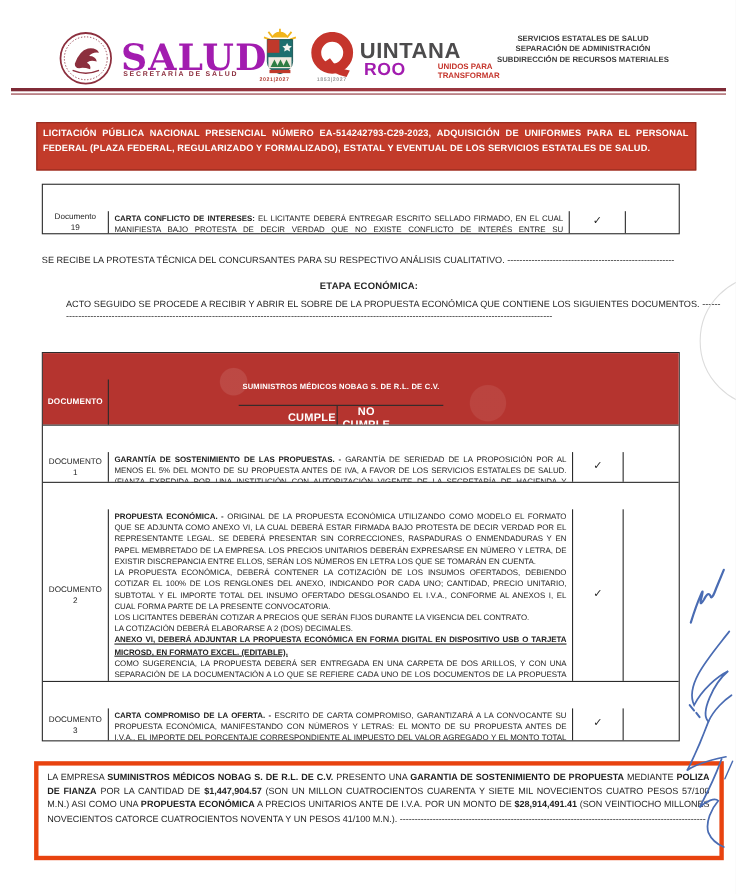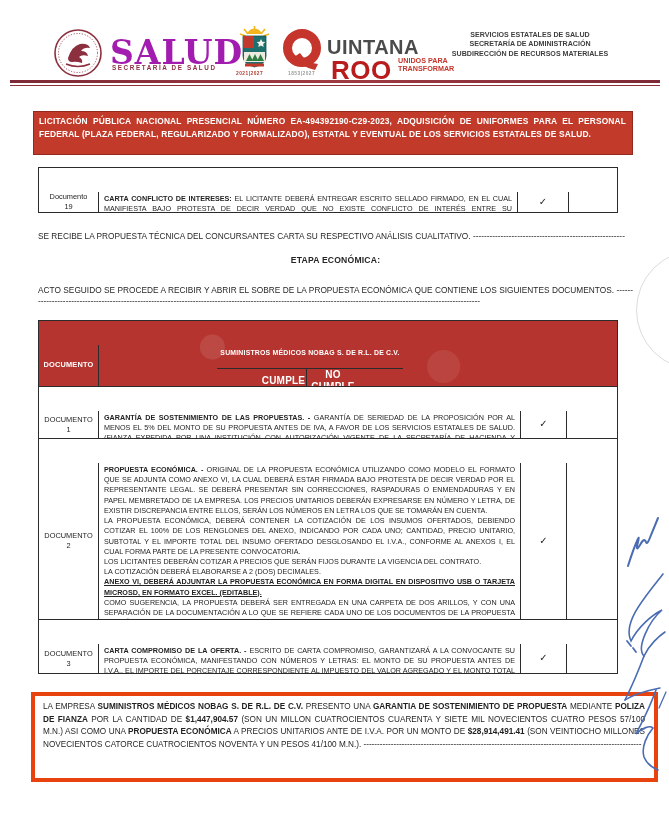--- a/index.html
+++ b/index.html
@@ -13,21 +13,21 @@
 
   
   .seal-salud { left:50px; top:28px; width:56px; height:50px; }
   .salud-word { left:110px; top:33px; font-family:"DejaVu Serif", serif; font-weight:700;
                 font-size:33px; letter-spacing:1px; color:#a21caf; }
   .salud-sub  { left:112px; top:64px; font-size:6.3px; letter-spacing:1.6px; font-weight:700; color:#8c2f3e; }
   .qroo-shield { left:237px; top:26px; width:35px; height:44px; }
   .qroo-years-left { left:236px; top:71px; font-size:4.8px; font-weight:700; color:#b03a30; letter-spacing:.5px; }
   .qroo-q { left:281px; top:29px; width:48px; height:46px; }
   .qroo-word1 { left:327px; top:36px; font-size:20px; font-weight:800; color:#4c4b4c; letter-spacing:.5px; }
-  .qroo-word2 { left:331px; top:55px; font-size:26px; font-weight:800; color:#b91c1c; letter-spacing:.5px; }
+  .qroo-word2 { left:331px; top:55px; font-size:16px; font-weight:800; color:#a21caf; letter-spacing:.5px; }
   .qroo-years-right { left:288px; top:71px; font-size:4.8px; font-weight:700; color:#9a9a9a; letter-spacing:.5px; }
   .qroo-tagline { left:398px; top:57px; font-size:7.2px; font-weight:700; color:#c5352c; line-height:1.15; }
   .dept-block { right:9px; top:31px; width:260px; text-align:center;
                 font-size:7.1px; font-weight:700; color:#3f3f3f; line-height:1.33; }
   .rule1 { left:10px; top:80px; width:650px; height:2.6px;
            background:linear-gradient(90deg,#7e2a36,#a03a42,#7e2a36); }
   .rule2 { left:10px; top:85px; width:650px; height:1.4px; background:#8e3038; }
 
   
   .doc-title { left:0; top:93px; width:669px; text-align:center; font-size:11.4px; font-weight:700;
@@ -45,21 +45,21 @@
   .cid { display:flex; flex-direction:column; align-items:center; justify-content:center;
          text-align:center; font-size:7.4px; line-height:1.35; }
   .cchk { display:flex; align-items:center; justify-content:center; font-size:10px; color:#1f1f1f; text-align:center; }
 
   .doc19-tbl { left:38px; top:167px; width:580px; }
   .doc19-row { grid-template-columns:60px 419px 51px 50px; height:44px; }
 
   .para { left:38px; top:0; width:595px; font-size:8.3px; color:#262626; line-height:1.38; text-align:justify; }
   .p-recibe { top:231px; height:12px; white-space:nowrap; overflow:hidden; }
   .p-etapa  { top:255px; text-align:center; font-weight:700; font-size:8.6px; letter-spacing:.2px; }
-  .p-acto   { top:285px; height:24px; overflow:hidden; }
+  .p-acto   { top:271px; height:24px; overflow:hidden;margin-left:22px; }
 
   .main-tbl { left:38px; top:320px; width:580px; }
   .mt-head { grid-template-columns:60px 422px 98px; height:65px;
              background:#b5342f;
              background-image:radial-gradient(circle at 30% 40%, rgba(255,255,255,.10) 0 12px, transparent 13px),
                               radial-gradient(circle at 70% 70%, rgba(255,255,255,.08) 0 16px, transparent 17px);
              color:#fff; font-weight:700; }
   .mt-head .tcell { display:flex; align-items:center; justify-content:center; text-align:center;
                     font-size:7.4px; letter-spacing:.2px; }
   .company-wrap { display:flex; flex-direction:column; }
@@ -124,41 +124,41 @@
   <div class="abs qroo-word1">UINTANA</div>
   <div class="abs qroo-word2">ROO</div>
   <div class="abs qroo-years-right">1853|2027</div>
   <div class="abs qroo-tagline">
     <div>UNIDOS PARA</div>
     <div>TRANSFORMAR</div>
   </div>
 
   <div class="abs dept-block">
     <div>SERVICIOS ESTATALES DE SALUD</div>
-    <div>SECRETARÍA DE ADMINISTRACIÓN</div>
+    <div>SEPARACIÓN DE ADMINISTRACIÓN</div>
     <div>SUBDIRECCIÓN DE RECURSOS MATERIALES</div>
   </div>
   <div class="abs rule1"></div>
   <div class="abs rule2"></div>
 
-  <div class="abs banner">LICITACIÓN PÚBLICA NACIONAL PRESENCIAL NÚMERO EA-494392190-C29-2023,  ADQUISICIÓN DE UNIFORMES PARA EL PERSONAL FEDERAL (PLAZA FEDERAL, REGULARIZADO Y FORMALIZADO), ESTATAL Y EVENTUAL DE LOS SERVICIOS ESTATALES DE SALUD.</div>
+  <div class="abs banner">LICITACIÓN PÚBLICA NACIONAL PRESENCIAL NÚMERO EA-514242793-C29-2023,  ADQUISICIÓN DE UNIFORMES PARA EL PERSONAL FEDERAL (PLAZA FEDERAL, REGULARIZADO Y FORMALIZADO), ESTATAL Y EVENTUAL DE LOS SERVICIOS ESTATALES DE SALUD.</div>
 
   <div class="abs tbl doc19-tbl">
     <div class="trow doc19-row">
       <div class="tcell cid">
         <span>Documento</span>
           <span>19</span>
       </div>
       <div class="tcell"><span style="font-weight: 700;">CARTA CONFLICTO DE INTERESES: </span><span>EL LICITANTE DEBERÁ ENTREGAR ESCRITO SELLADO FIRMADO, EN EL CUAL MANIFIESTA BAJO PROTESTA DE DECIR VERDAD QUE NO EXISTE CONFLICTO DE INTERÉS ENTRE SU REPRESENTADA Y LA CONVOCANTE. </span><span style="font-weight: 700;">ANEXO X</span></div>
       <div class="tcell cchk">✓</div>
       <div class="tcell cchk"></div>
     </div>
   </div>
 
-  <div class="abs para p-recibe">SE RECIBE LA PROPUESTA TÉCNICA DEL CONCURSANTES CARTA SU RESPECTIVO ANÁLISIS CUALITATIVO. -------------------------------------------------------</div>
+  <div class="abs para p-recibe">SE RECIBE LA PROTESTA TÉCNICA DEL CONCURSANTES PARA SU RESPECTIVO ANÁLISIS CUALITATIVO. -------------------------------------------------------</div>
   <div class="abs para p-etapa">ETAPA ECONÓMICA:</div>
   <div class="abs para p-acto">ACTO SEGUIDO SE PROCEDE A RECIBIR Y ABRIR EL SOBRE DE LA PROPUESTA ECONÓMICA QUE CONTIENE LOS SIGUIENTES DOCUMENTOS. ----------------------------------------------------------------------------------------------------------------------------------------------------------------------</div>
 
   <div class="abs tbl main-tbl">
     <div class="trow mt-head">
       <div class="tcell">DOCUMENTO</div>
       <div class="tcell company-wrap" style="padding:0;">
         <div class="company-top">SUMINISTROS MÉDICOS NOBAG S. DE R.L. DE C.V.</div>
         <div class="company-sub">
           <div>CUMPLE</div>

